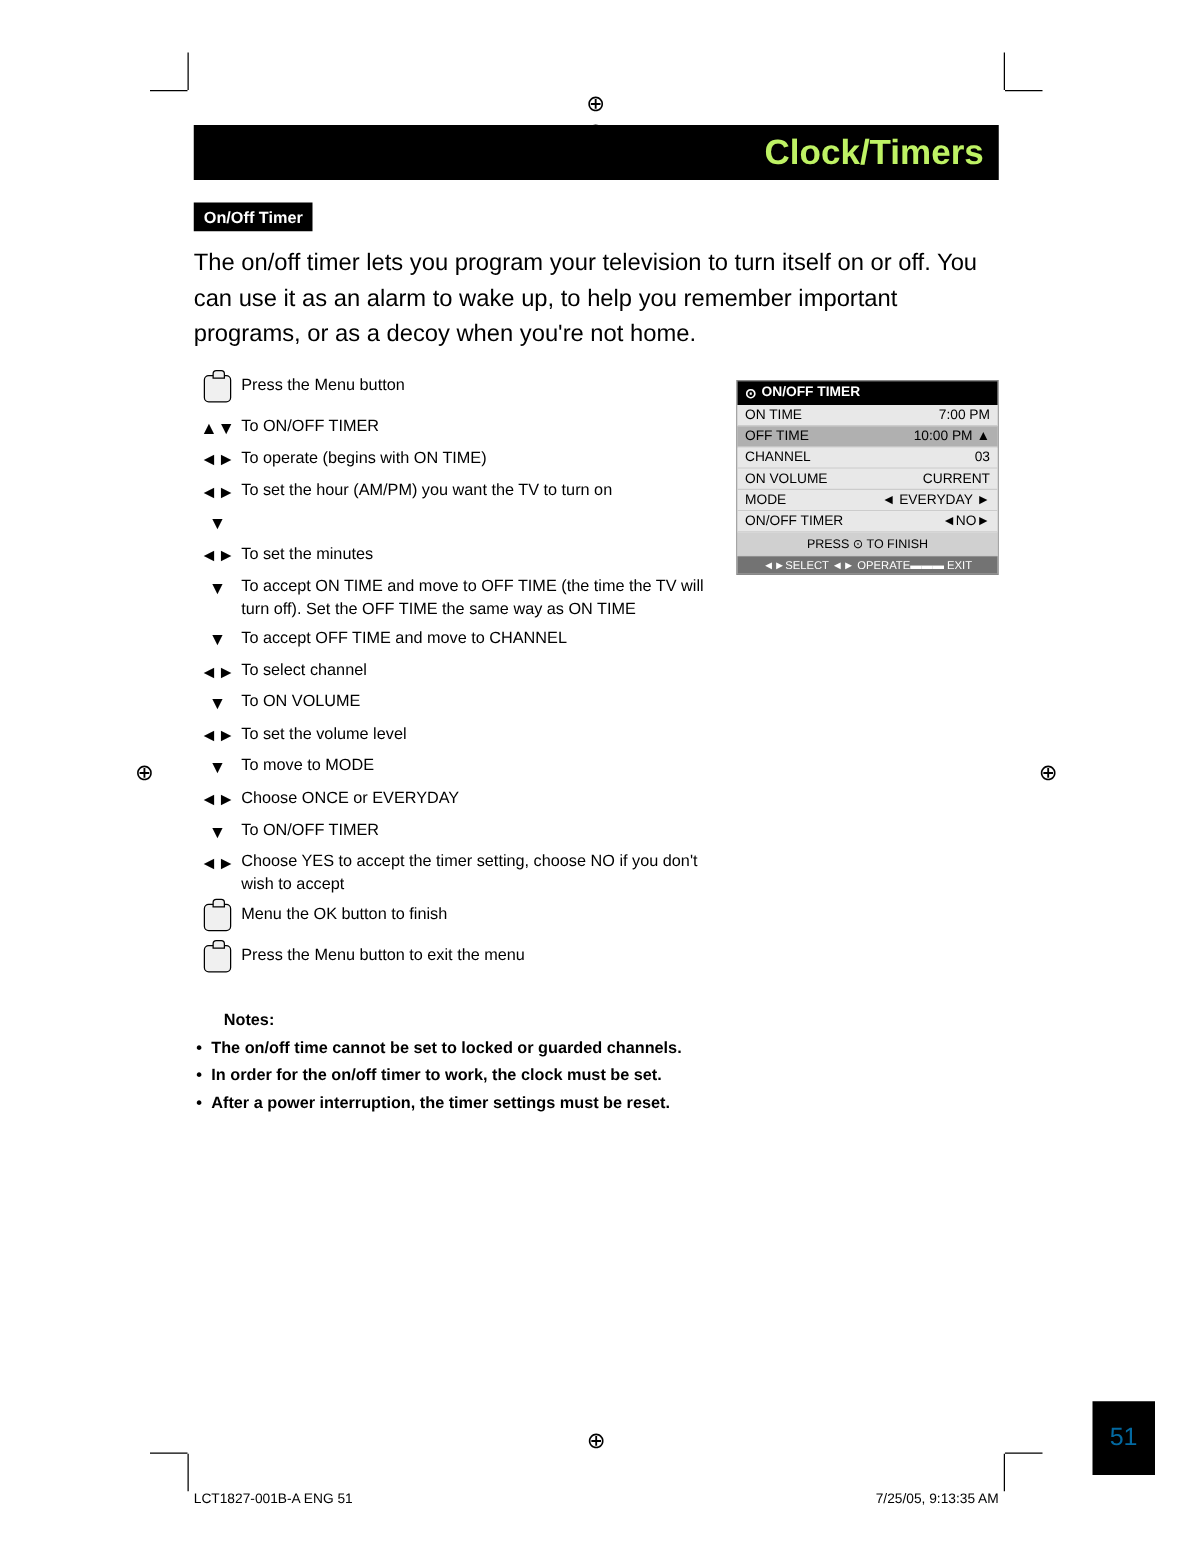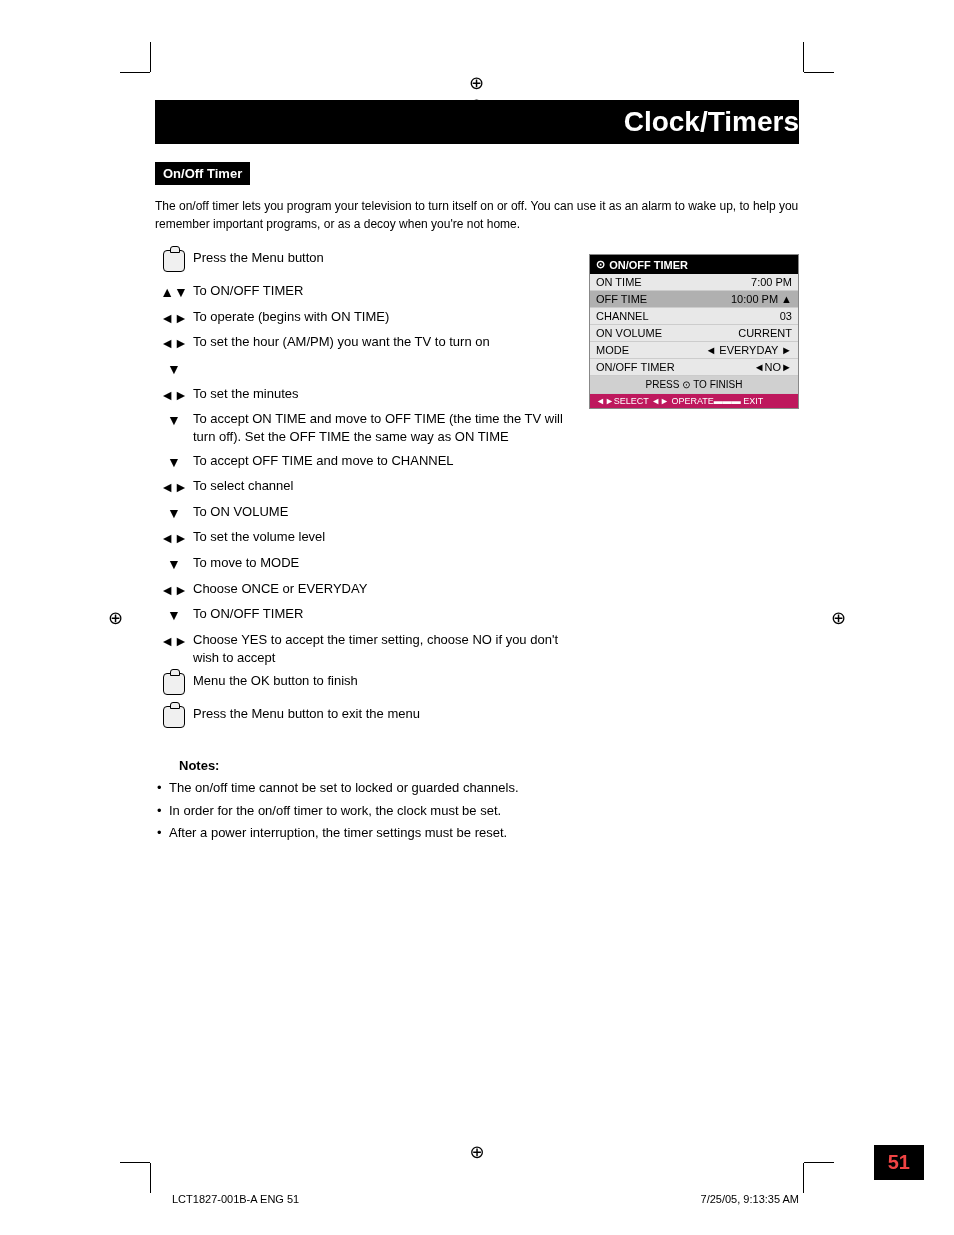--- a/index.html
+++ b/index.html
@@ -47,42 +47,42 @@
       position: absolute;
       top: 100px;
       left: 155px;
       right: 155px;
       bottom: 100px;
     }
 
     
     .title-bar {
       background: #000000;
-      color: #ffffff;
+      color: #bef264;
       text-align: right;
-      padding: 6px 0;
+      padding: 6px 12px;
       font-size: 28px;
       font-weight: bold;
       margin-bottom: 18px;
     }
 
     
     .section-heading {
       background: #000000;
       color: #ffffff;
       padding: 4px 8px;
       font-size: 13px;
       font-weight: bold;
       display: inline-block;
       margin-bottom: 12px;
     }
 
     
     .intro-text {
-      font-size: 12px;
+      font-size: 19px;
       line-height: 1.5;
       margin-bottom: 16px;
     }
 
     
     .instructions-area {
       display: flex;
       gap: 20px;
       align-items: flex-start;
     }
@@ -178,43 +178,44 @@
 
     .tv-ui-press {
       background: #d0d0d0;
       text-align: center;
       padding: 3px 6px;
       font-size: 10px;
       border-bottom: 1px solid #ccc;
     }
 
     .tv-ui-bottom {
-      background: #be185d;
+      background: #737373;
       color: #fff;
       display: flex;
-      justify-content: flex-start;
+      justify-content: center;
       padding: 2px 6px;
       font-size: 9px;
     }
 
     
     .notes-section {
       margin-top: 20px;
       font-size: 13px;
     }
 
     .notes-title {
       font-weight: bold;
       margin-bottom: 6px;
       padding-left: 24px;
     }
 
     .notes-list {
       list-style: none;
       padding: 0;
+      font-weight: bold;
     }
 
     .notes-list li {
       padding-left: 14px;
       position: relative;
       margin-bottom: 4px;
       line-height: 1.4;
     }
 
     .notes-list li::before {
@@ -222,31 +223,31 @@
       position: absolute;
       left: 2px;
     }
 
     
     .page-number-box {
       position: absolute;
       bottom: 55px;
       right: 30px;
       background: #000;
-      color: #ef4444;
+      color: #0369a1;
       font-size: 20px;
-      font-weight: bold;
-      padding: 6px 14px;
+      font-weight: normal;
+      padding: 18px 14px;
     }
 
     
     .footer {
       position: absolute;
       bottom: 30px;
-      left: 172px;
+      left: 155px;
       right: 155px;
       display: flex;
       justify-content: space-between;
       font-size: 11px;
       color: #000;
     }
 
     .footer-crosshair {
       position: absolute;
       bottom: 72px;

